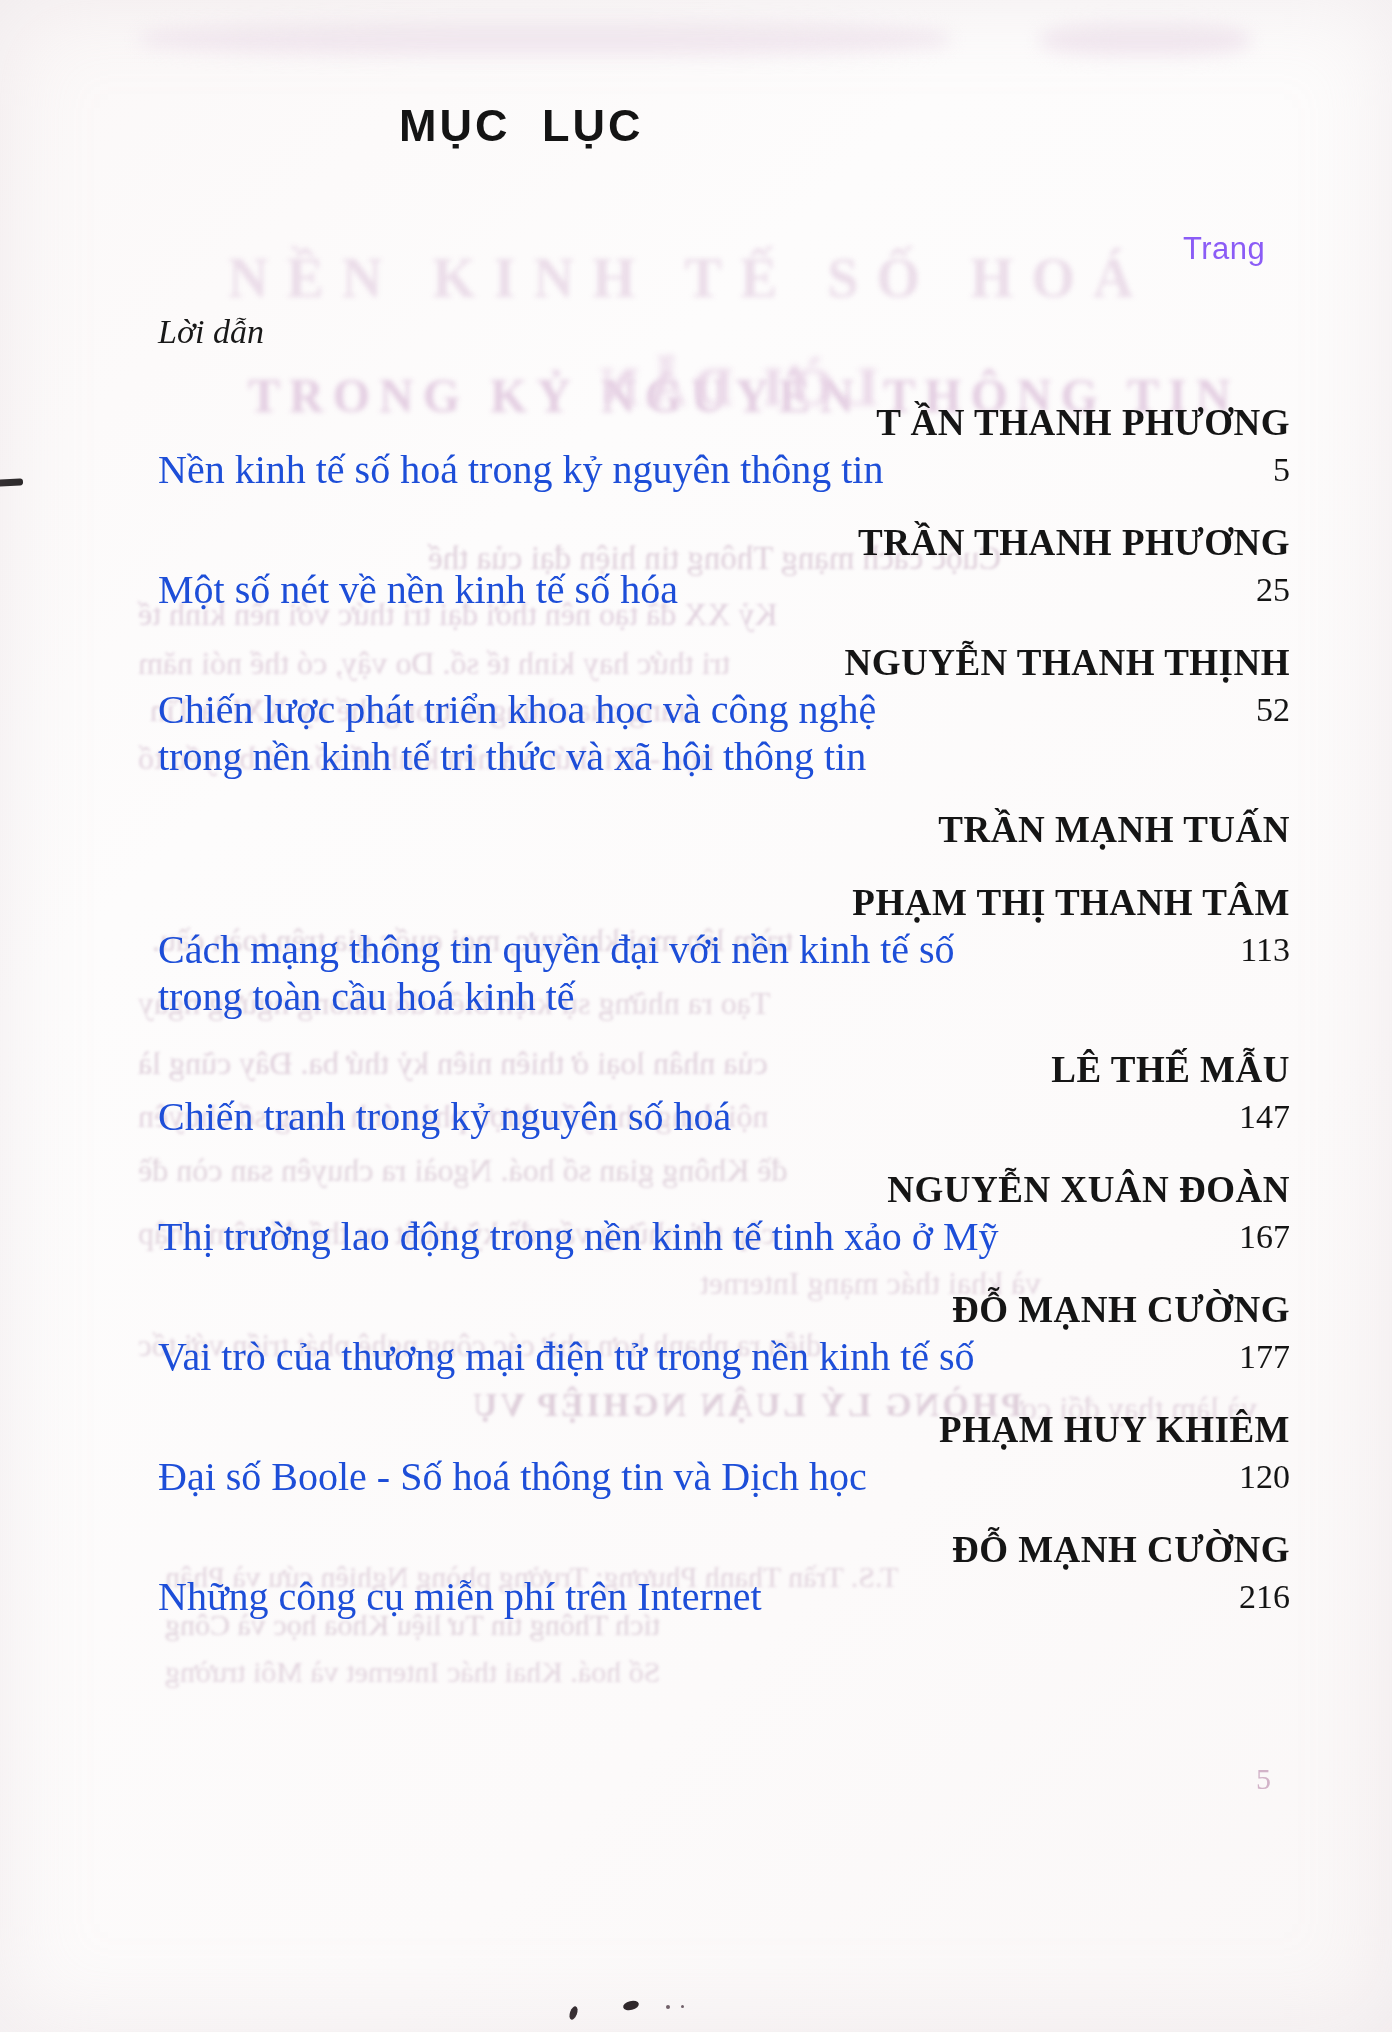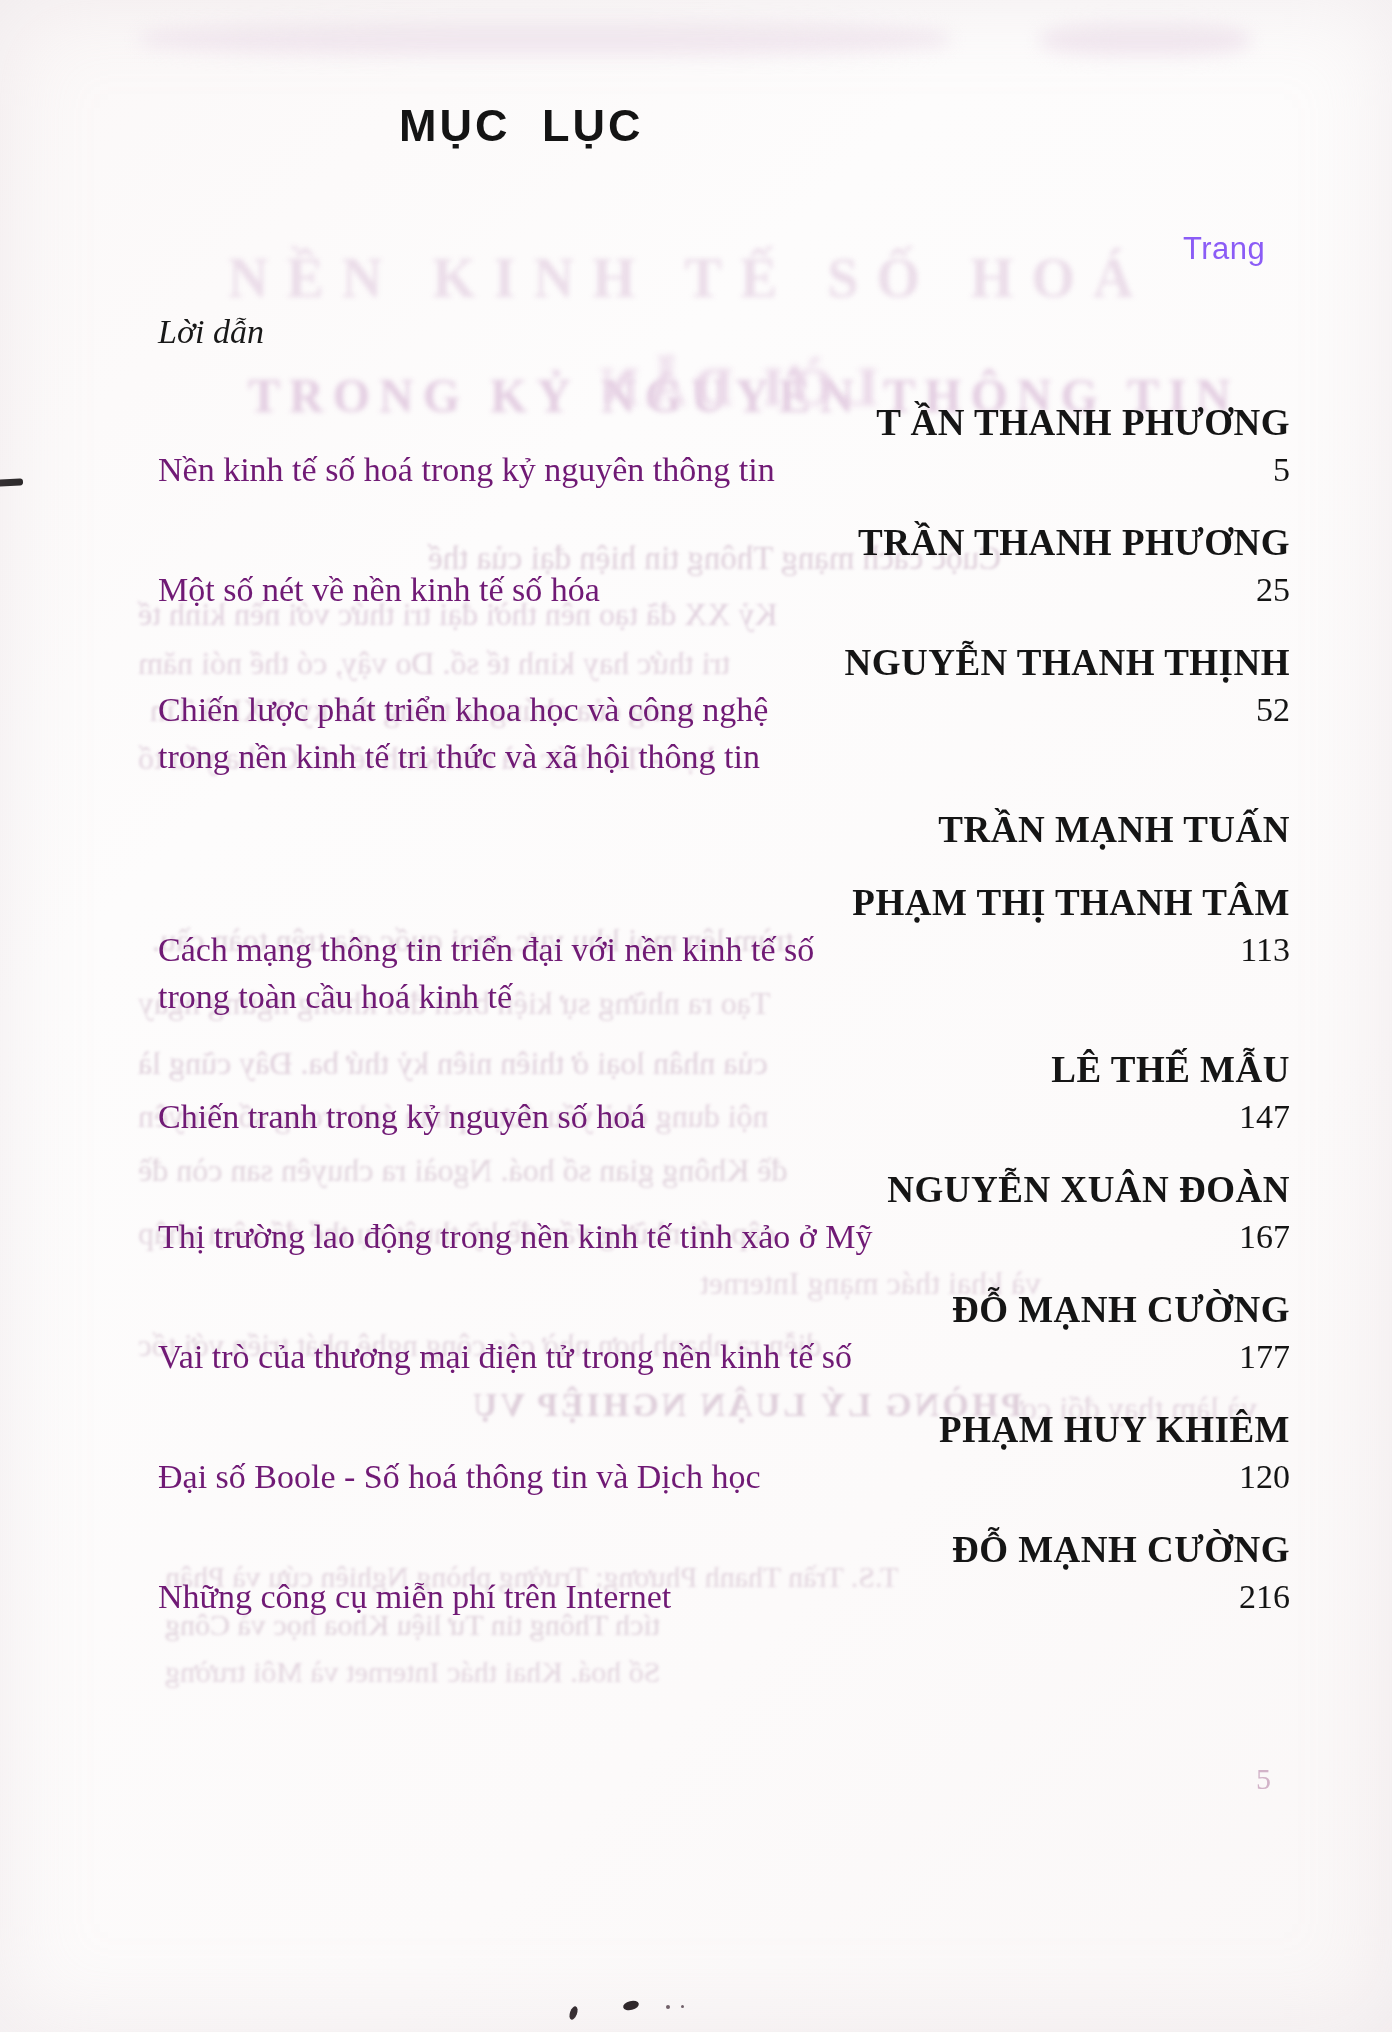--- a/index.html
+++ b/index.html
@@ -24,21 +24,21 @@
     font-family:"Liberation Sans","DejaVu Sans",sans-serif;
     font-size:31px;color:#8b5cf6;letter-spacing:.5px;}
   .intro{position:absolute;left:158px;top:313px;
     font-style:italic;font-weight:normal;font-size:34px;color:#181818;}
   .toc{position:absolute;left:137px;top:399px;width:1153px;}
   .entry{margin-bottom:26px;}
   .author{font-weight:bold;font-size:37px;line-height:47px;
     letter-spacing:.5px;color:#151515;white-space:nowrap;text-align:right;}
   .row{display:flex;align-items:flex-start;}
   .sub{flex:1;margin-left:21px;}
-  .t-line{font-size:34px;line-height:47px;color:#701a75;white-space:nowrap;}
+  .t-line{font-size:40px;line-height:47px;color:#1d4ed8;white-space:nowrap;}
   .pg{width:80px;text-align:right;font-size:34px;line-height:47px;
     color:#141414;flex:none;}
   .footer-pg{position:absolute;left:1256px;top:1762px;font-size:30px;
     color:#d2b3c8;filter:blur(.6px);}
   .edge-dash{position:absolute;left:-3px;top:479px;width:26px;height:7px;
     background:#1f1d1e;border-radius:3px;transform:rotate(-3deg);}
   .speck{position:absolute;border-radius:50%;}
 </style>
 </head>
 <body>
@@ -110,21 +110,21 @@
     </div>
 
     <div class="entry">
       <div class="author">TRẦN MẠNH TUẤN</div>
     </div>
 
     <div class="entry">
       <div class="author">PHẠM THỊ THANH TÂM</div>
       <div class="row">
         <div class="sub">
-          <div class="t-line">Cách mạng thông tin triển đại với nền kinh tế số</div>
+          <div class="t-line">Cách mạng thông tin quyền đại với nền kinh tế số</div>
           <div class="t-line">trong toàn cầu hoá kinh tế</div>
         </div>
         <div class="pg">113</div>
       </div>
     </div>
 
     <div class="entry">
       <div class="author">LÊ THẾ MẪU</div>
       <div class="row">
         <div class="sub">

